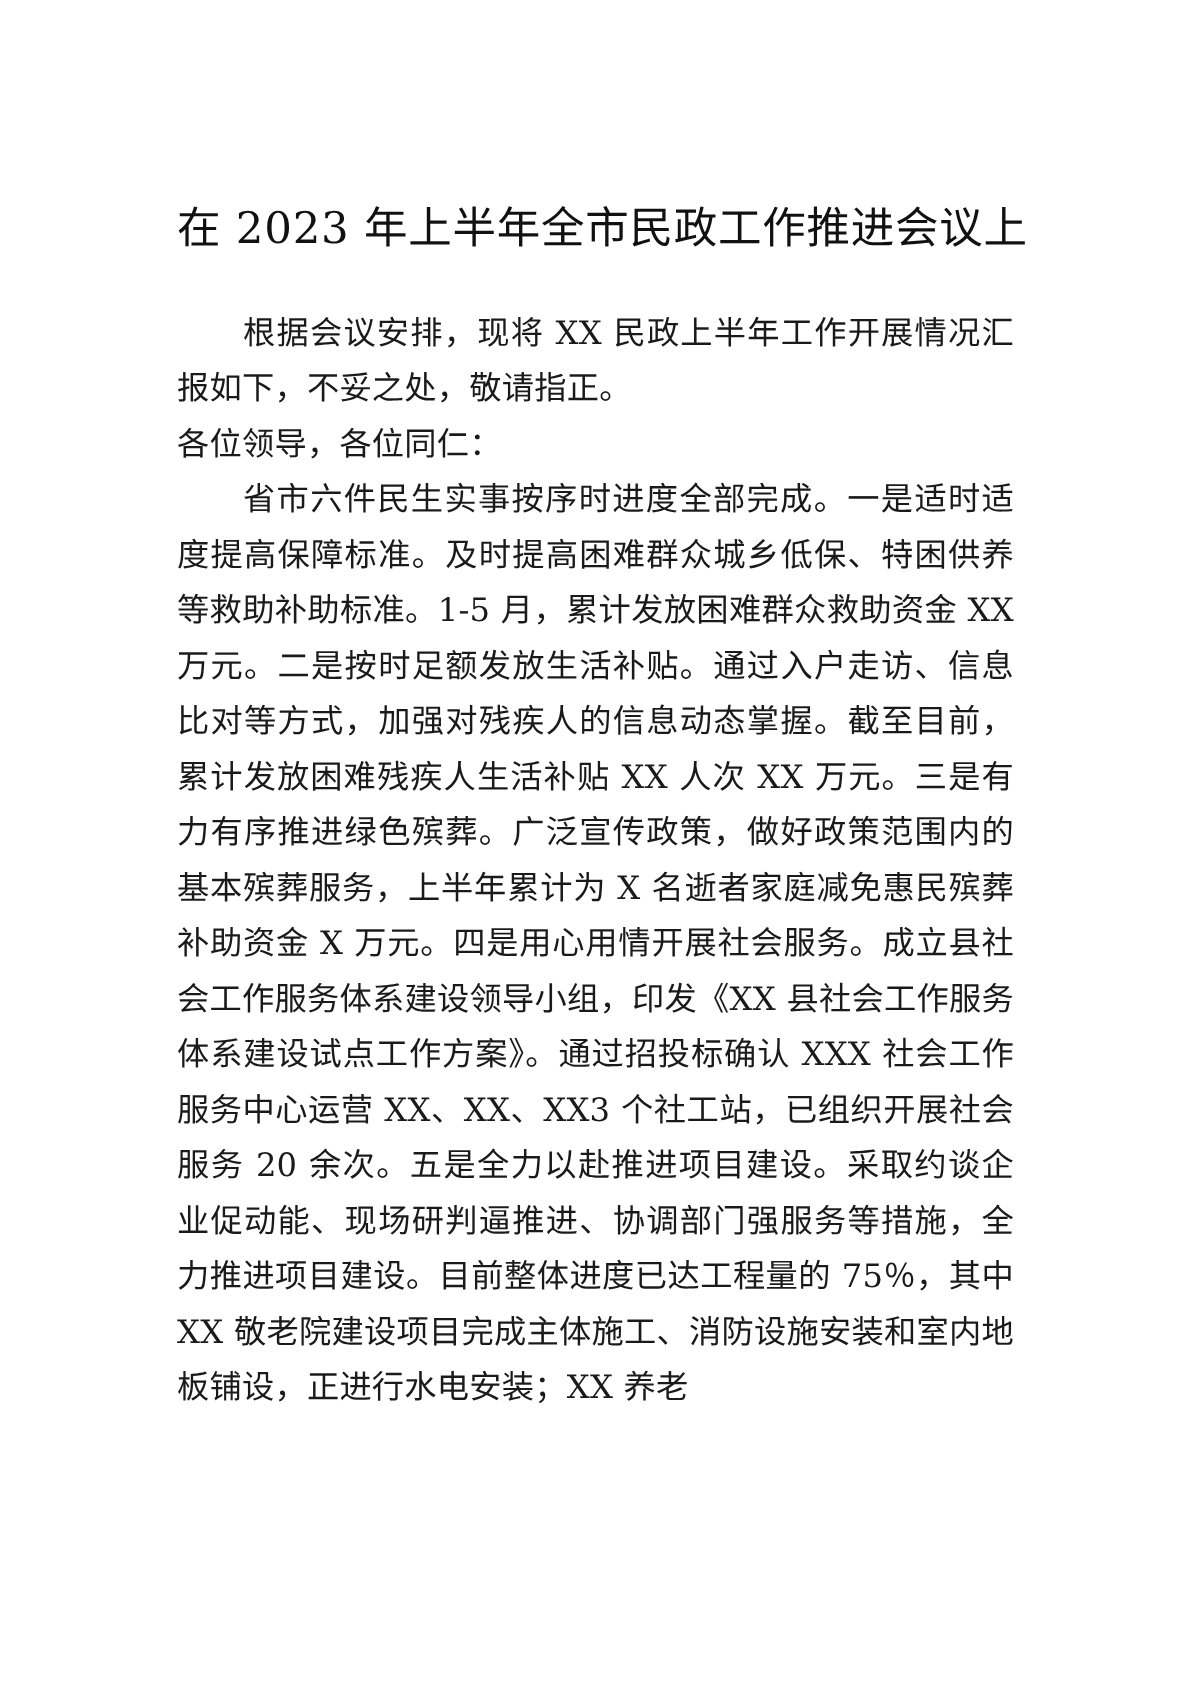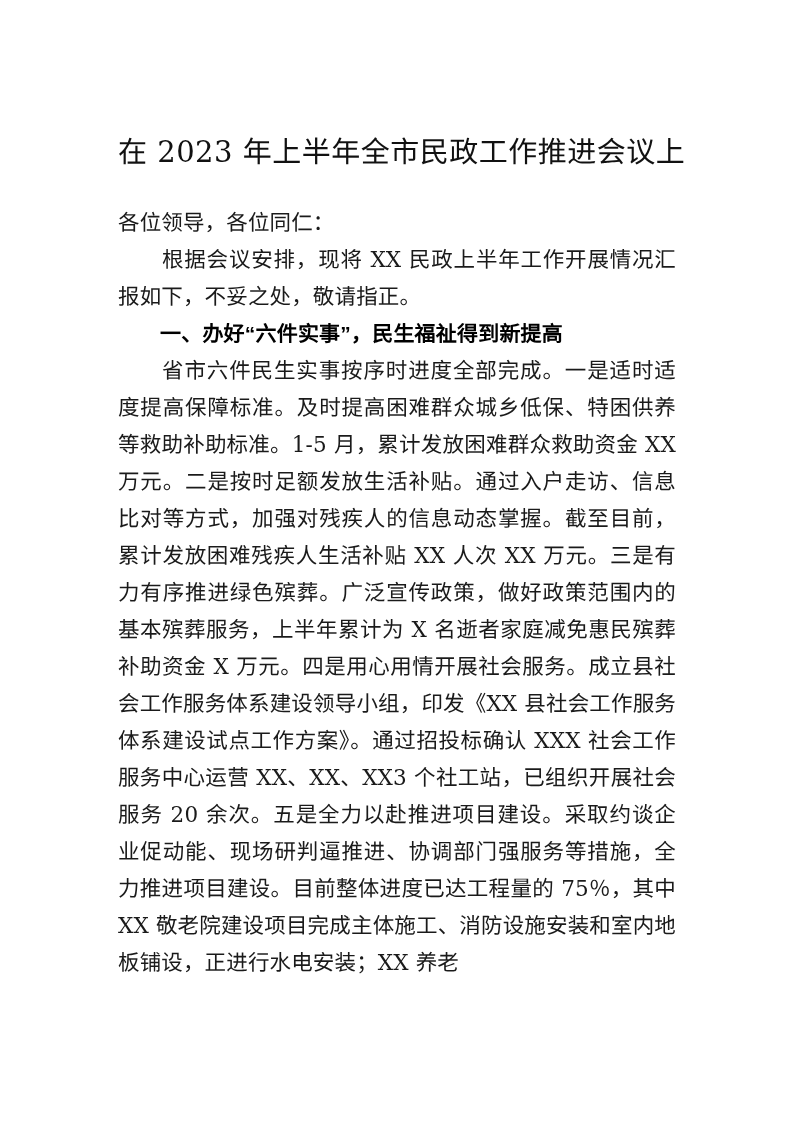--- a/index.html
+++ b/index.html
@@ -95,23 +95,22 @@
 
 <div class="page">
   <div class="content">
 
     <h1 class="doc-title">
       <span class="tline">在 2023 年上半年全市民政工作推进会议上</span>
     </h1>
 
     <div class="body-block">
 
+      <p class="para indent">根据会议安排，现将 XX 民政上半年工作开展情况汇报如下，不妥之处，敬请指正。</p>
+
       <p class="para no-indent">各位领导，各位同仁：</p>
 
-      <p class="para indent">根据会议安排，现将 XX 民政上半年工作开展情况汇报如下，不妥之处，敬请指正。</p>
-
-      <h2 class="section-heading">一、办好“六件实事”，民生福祉得到新提高</h2>
 
       <p class="para indent clip-tail">省市六件民生实事按序时进度全部完成。一是适时适度提高保障标准。及时提高困难群众城乡低保、特困供养等救助补助标准。1-5 月，累计发放困难群众救助资金 XX 万元。二是按时足额发放生活补贴。通过入户走访、信息比对等方式，加强对残疾人的信息动态掌握。截至目前，累计发放困难残疾人生活补贴 XX 人次 XX 万元。三是有力有序推进绿色殡葬。广泛宣传政策，做好政策范围内的基本殡葬服务，上半年累计为 X 名逝者家庭减免惠民殡葬补助资金 X 万元。四是用心用情开展社会服务。成立县社会工作服务体系建设领导小组，印发《XX 县社会工作服务体系建设试点工作方案》。通过招投标确认 XXX 社会工作服务中心运营 XX、XX、XX3 个社工站，已组织开展社会服务 20 余次。五是全力以赴推进项目建设。采取约谈企业促动能、现场研判逼推进、协调部门强服务等措施，全力推进项目建设。目前整体进度已达工程量的 75％，其中 XX 敬老院建设项目完成主体施工、消防设施安装和室内地板铺设，正进行水电安装；XX 养老</p>
 
     </div>
   </div>
 </div>
 
 </body></html>

